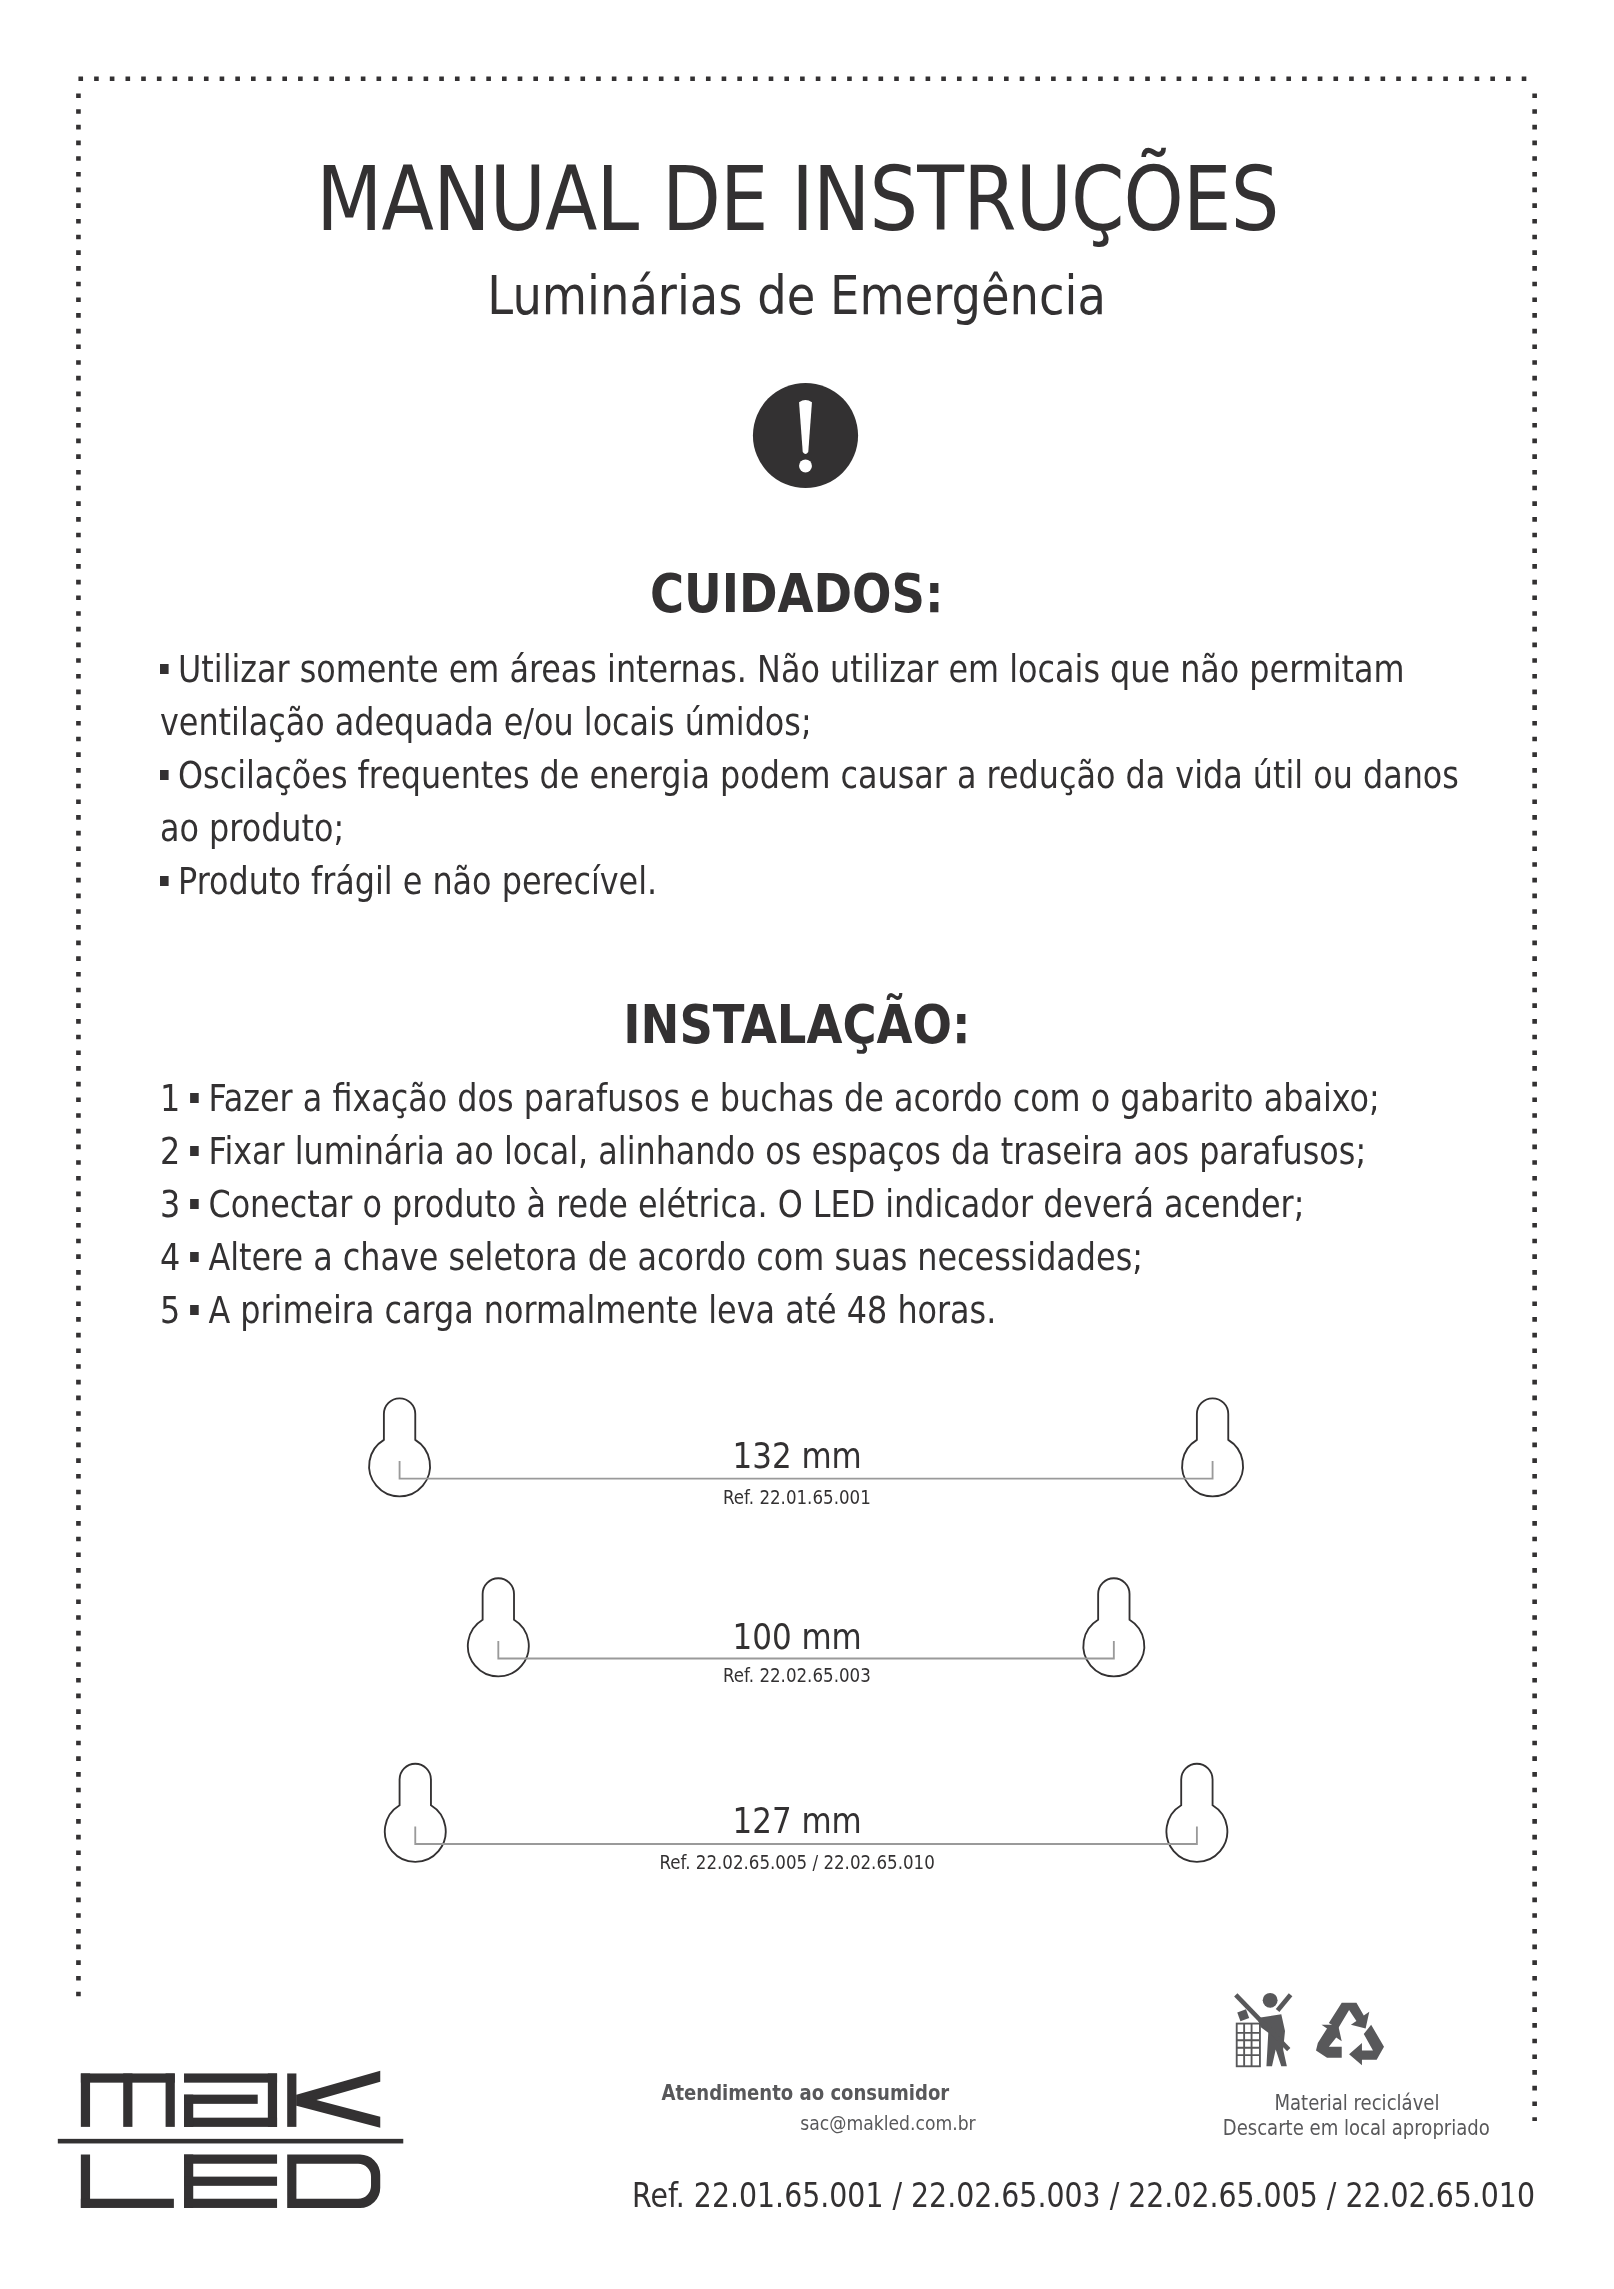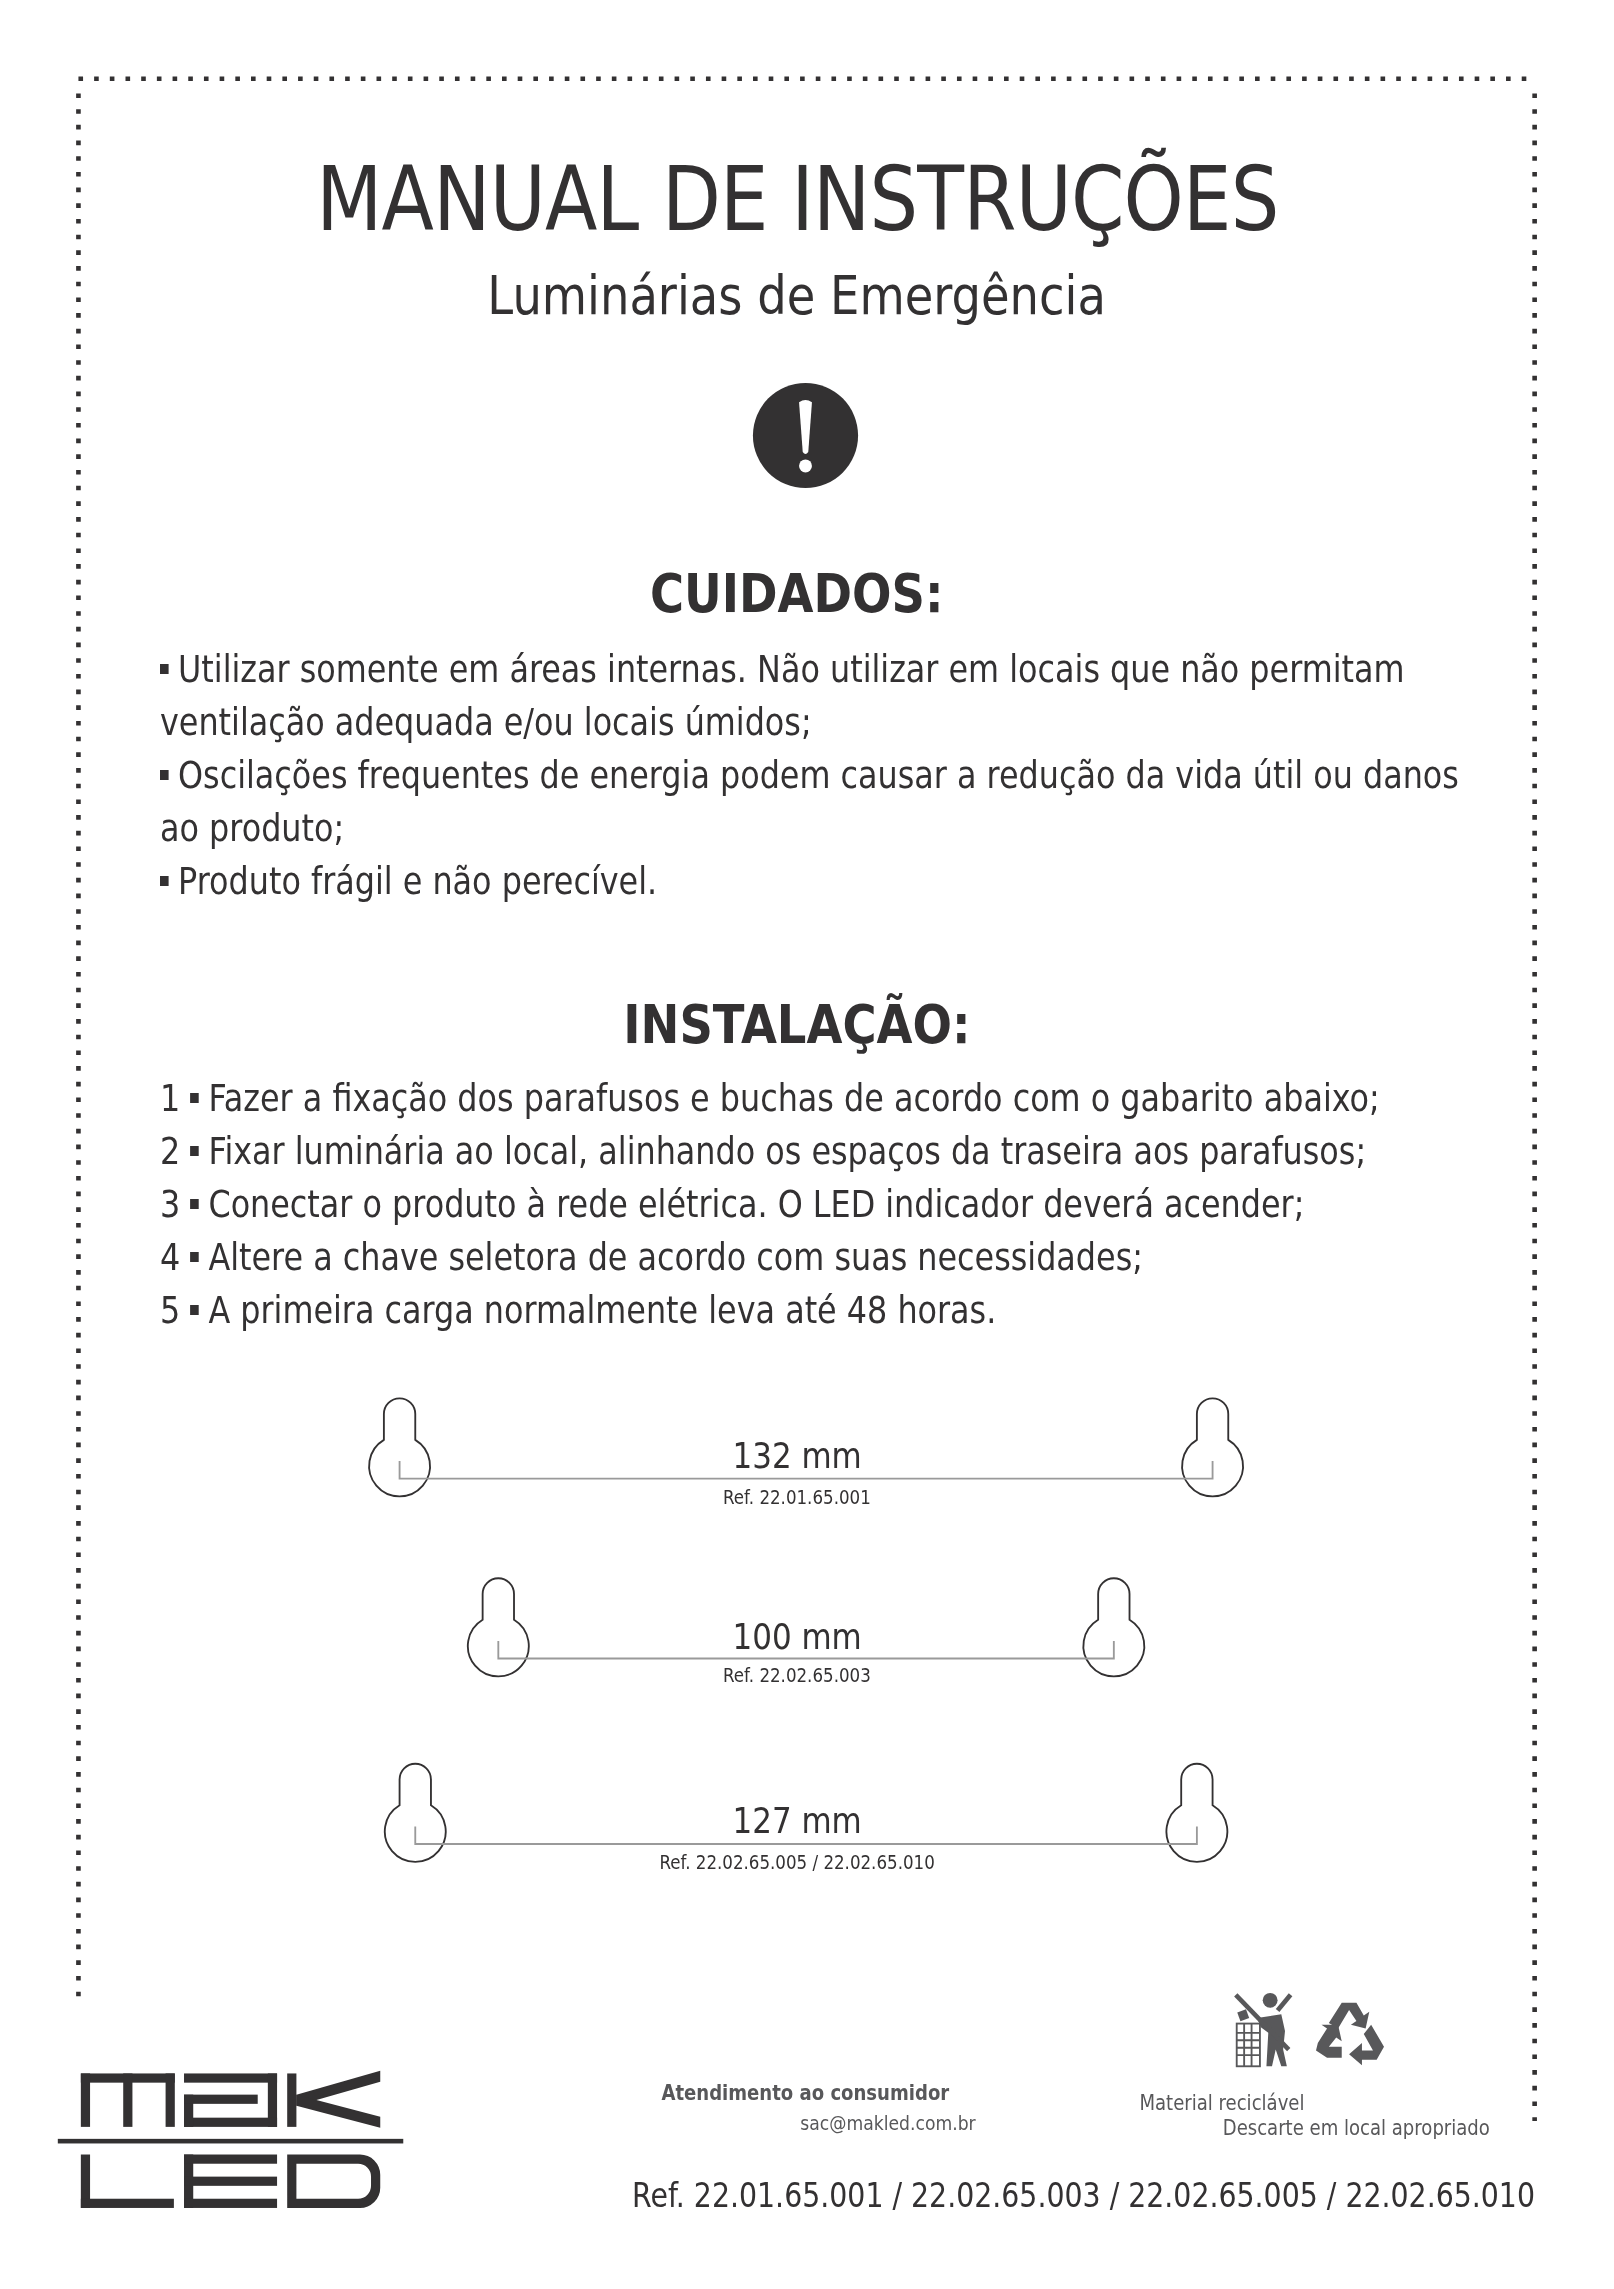--- a/index.html
+++ b/index.html
@@ -154,21 +154,21 @@
   <line x1="62" y1="3" x2="48" y2="20" stroke="#58585a" stroke-width="5"></line>
 </svg>
 <svg class="abs" style="left:1314px;top:1999px" width="72" height="68" viewBox="0 0 78 74">
   <g fill="#58585a">
     <polygon points="30,4 46,4 54,18 60,14 56,32 40,28 46,24 38,12 26,32 16,26"></polygon>
     <polygon points="62,28 76,52 68,66 52,66 52,72 38,60 52,48 52,56 64,56 54,38"></polygon>
     <polygon points="4,48 14,32 8,28 26,28 30,46 24,42 16,52 30,52 30,64 14,64 2,56"></polygon>
   </g>
 </svg>
 
-<div class="abs footer-gray" style="left:1126px;width:461px;top:2076px;text-align:left;font-size:21px;white-space:nowrap">
+<div class="abs footer-gray" style="left:1126px;width:461px;top:2076px;text-align:center;font-size:21px;white-space:nowrap">
   <span class="cond">Material reciclável</span>
 </div>
 <div class="abs footer-gray" style="left:1126px;width:461px;top:2101px;text-align:center;font-size:21px;white-space:nowrap">
   <span class="cond">Descarte em local apropriado</span>
 </div>
 
 <div class="abs" style="right:79px;top:2176px;font-size:33px;white-space:nowrap;text-align:right">
   <span style="display:inline-block;transform:scaleX(0.86);transform-origin:right top">Ref. 22.01.65.001 / 22.02.65.003 / 22.02.65.005 / 22.02.65.010</span>
 </div>
 

